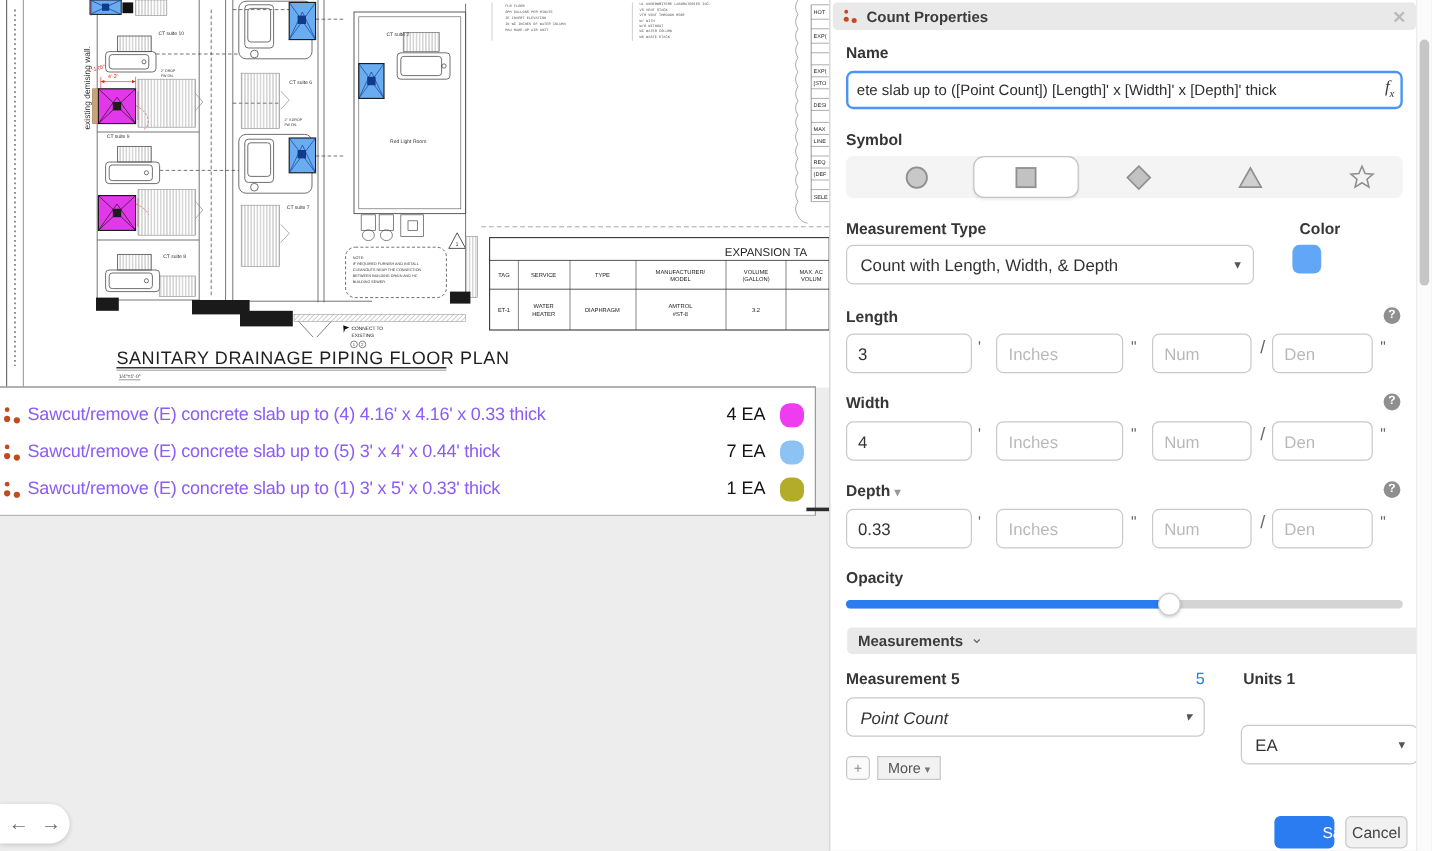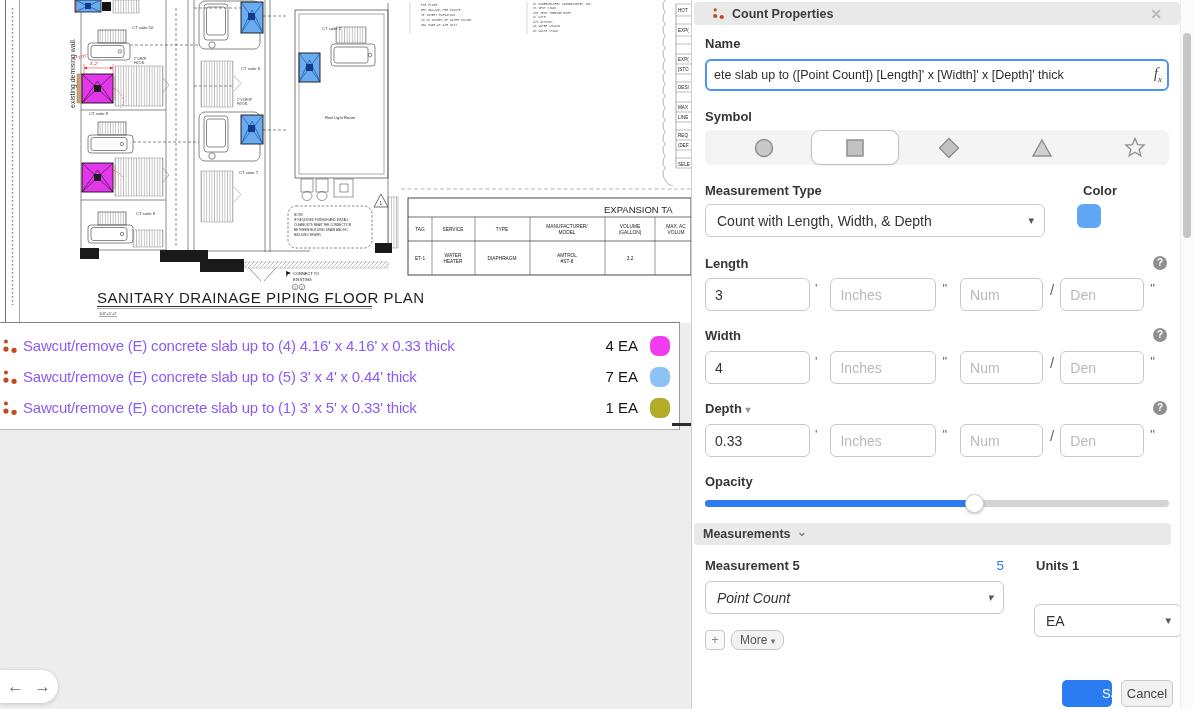--- a/index.html
+++ b/index.html
@@ -27,21 +27,21 @@
   
   .nav-pill { position:absolute; left:0; top:670px; width:58px; height:33px; background:#fff;
     border-radius:0 17px 17px 0; box-shadow:0 1px 4px rgba(0,0,0,.18);
     display:flex; align-items:center; justify-content:center; gap:10px; }
   .nav-arrow { color:#6f6f6f; font-size:17px; font-weight:bold; line-height:1; cursor:pointer; }
 
   
   .panel { position:absolute; left:691px; top:0; width:502px; height:709px; background:#fff;
     border-left:1px solid #cfcfcf; }
   .panel-header { position:absolute; left:2px; top:2px; width:486px; height:23px; background:#e9e9e9;
-    border-radius:4px; display:flex; align-items:center; padding:0 18px; }
+    border-radius:4px; display:flex; align-items:center; padding:0 8px; }
   .panel-header .dots-icon { width:13px; height:13px; margin-right:7px; }
   .panel-title { font-size:12.5px; font-weight:bold; color:#3c3c3c; flex:1; }
   .close-x { color:#b9b9b9; font-size:14px; font-weight:bold; cursor:pointer; line-height:1; }
 
   .lbl { position:absolute; font-size:13px; font-weight:bold; color:#363636; }
   .tin { border:1px solid #c9c9c9; border-radius:6px; height:33px; font-size:14px; color:#333;
     padding:0 9px; font-family:inherit; background:#fff; }
   .tin::placeholder { color:#b9b9b9; }
 
   .name-input-wrap { position:absolute; left:13px; top:59px; width:464px; height:32px; }
@@ -69,32 +69,32 @@
   .meas-row { position:absolute; left:13px; height:33px; display:flex; align-items:flex-start; }
   .meas-row input { height:33px; }
   .u { color:#666; font-size:13px; margin-top:3px; }
 
   .slider-track { position:absolute; left:13px; top:500px; width:464px; height:7px; border-radius:4px;
     background:#d4d4d4; cursor:pointer; }
   .slider-fill { height:7px; border-radius:4px; width:270px; }
   .slider-thumb { position:absolute; left:260px; top:-6px; width:19px; height:19px; border-radius:50%;
     background:#fff; border:1px solid #d0d0d0; box-shadow:0 1px 3px rgba(0,0,0,.25); cursor:grab; }
 
-  .meas-bar { position:absolute; left:2px; top:523px; width:477px; height:22px; background:#e9e9e9;
+  .meas-bar { position:absolute; left:14px; top:523px; width:477px; height:22px; background:#e9e9e9;
     border-radius:4px; display:flex; align-items:center; padding:0 9px; }
   .meas-bar span.t { font-size:12.5px; font-weight:bold; color:#3c3c3c; }
   .meas-bar .chev { font-size:13px; color:#666; margin-left:6px; margin-top:-6px; }
 
   .link-5 { position:absolute; left:270px; top:558px; width:42px; text-align:right; font-size:13.5px;
     color:#2a7cf0; cursor:pointer; }
 
   .btn-plus { position:absolute; left:13px; top:630px; width:20px; height:20px; border:1px solid #c6c6c6;
     border-radius:4px; background:#fafafa; color:#888; font-size:12px; text-align:center; line-height:18px; cursor:pointer; }
   .btn-more { position:absolute; left:39px; top:630px; height:20px; border:1px solid #c6c6c6;
-    border-radius:8px; background:#f2f2f2; color:#555; font-size:12px; padding:0 8px; line-height:18px; cursor:pointer; }
+    border-radius:0; background:#f2f2f2; color:#555; font-size:12px; padding:0 8px; line-height:18px; cursor:pointer; }
   .btn-more .caret { font-size:9px; color:#777; }
 
   .btn-save { position:absolute; left:370px; top:680px; width:50px; height:27px; border:none; border-radius:5px;
     color:#fff; font-size:13px; font-family:inherit; cursor:pointer; }
   .btn-cancel { position:absolute; left:429px; top:680px; width:52px; height:27px; border:1px solid #c9c9c9;
     border-radius:5px; background:#f1f1f1; color:#444; font-size:13px; font-family:inherit; cursor:pointer; }
 
   .scroll-track { position:absolute; right:0; top:0; width:13px; height:709px; background:#fbfbfb;
     border-left:1px solid #ececec; }
   .scroll-thumb { position:absolute; right:2.5px; top:33px; width:8px; height:205px; background:#c6c6c6;

